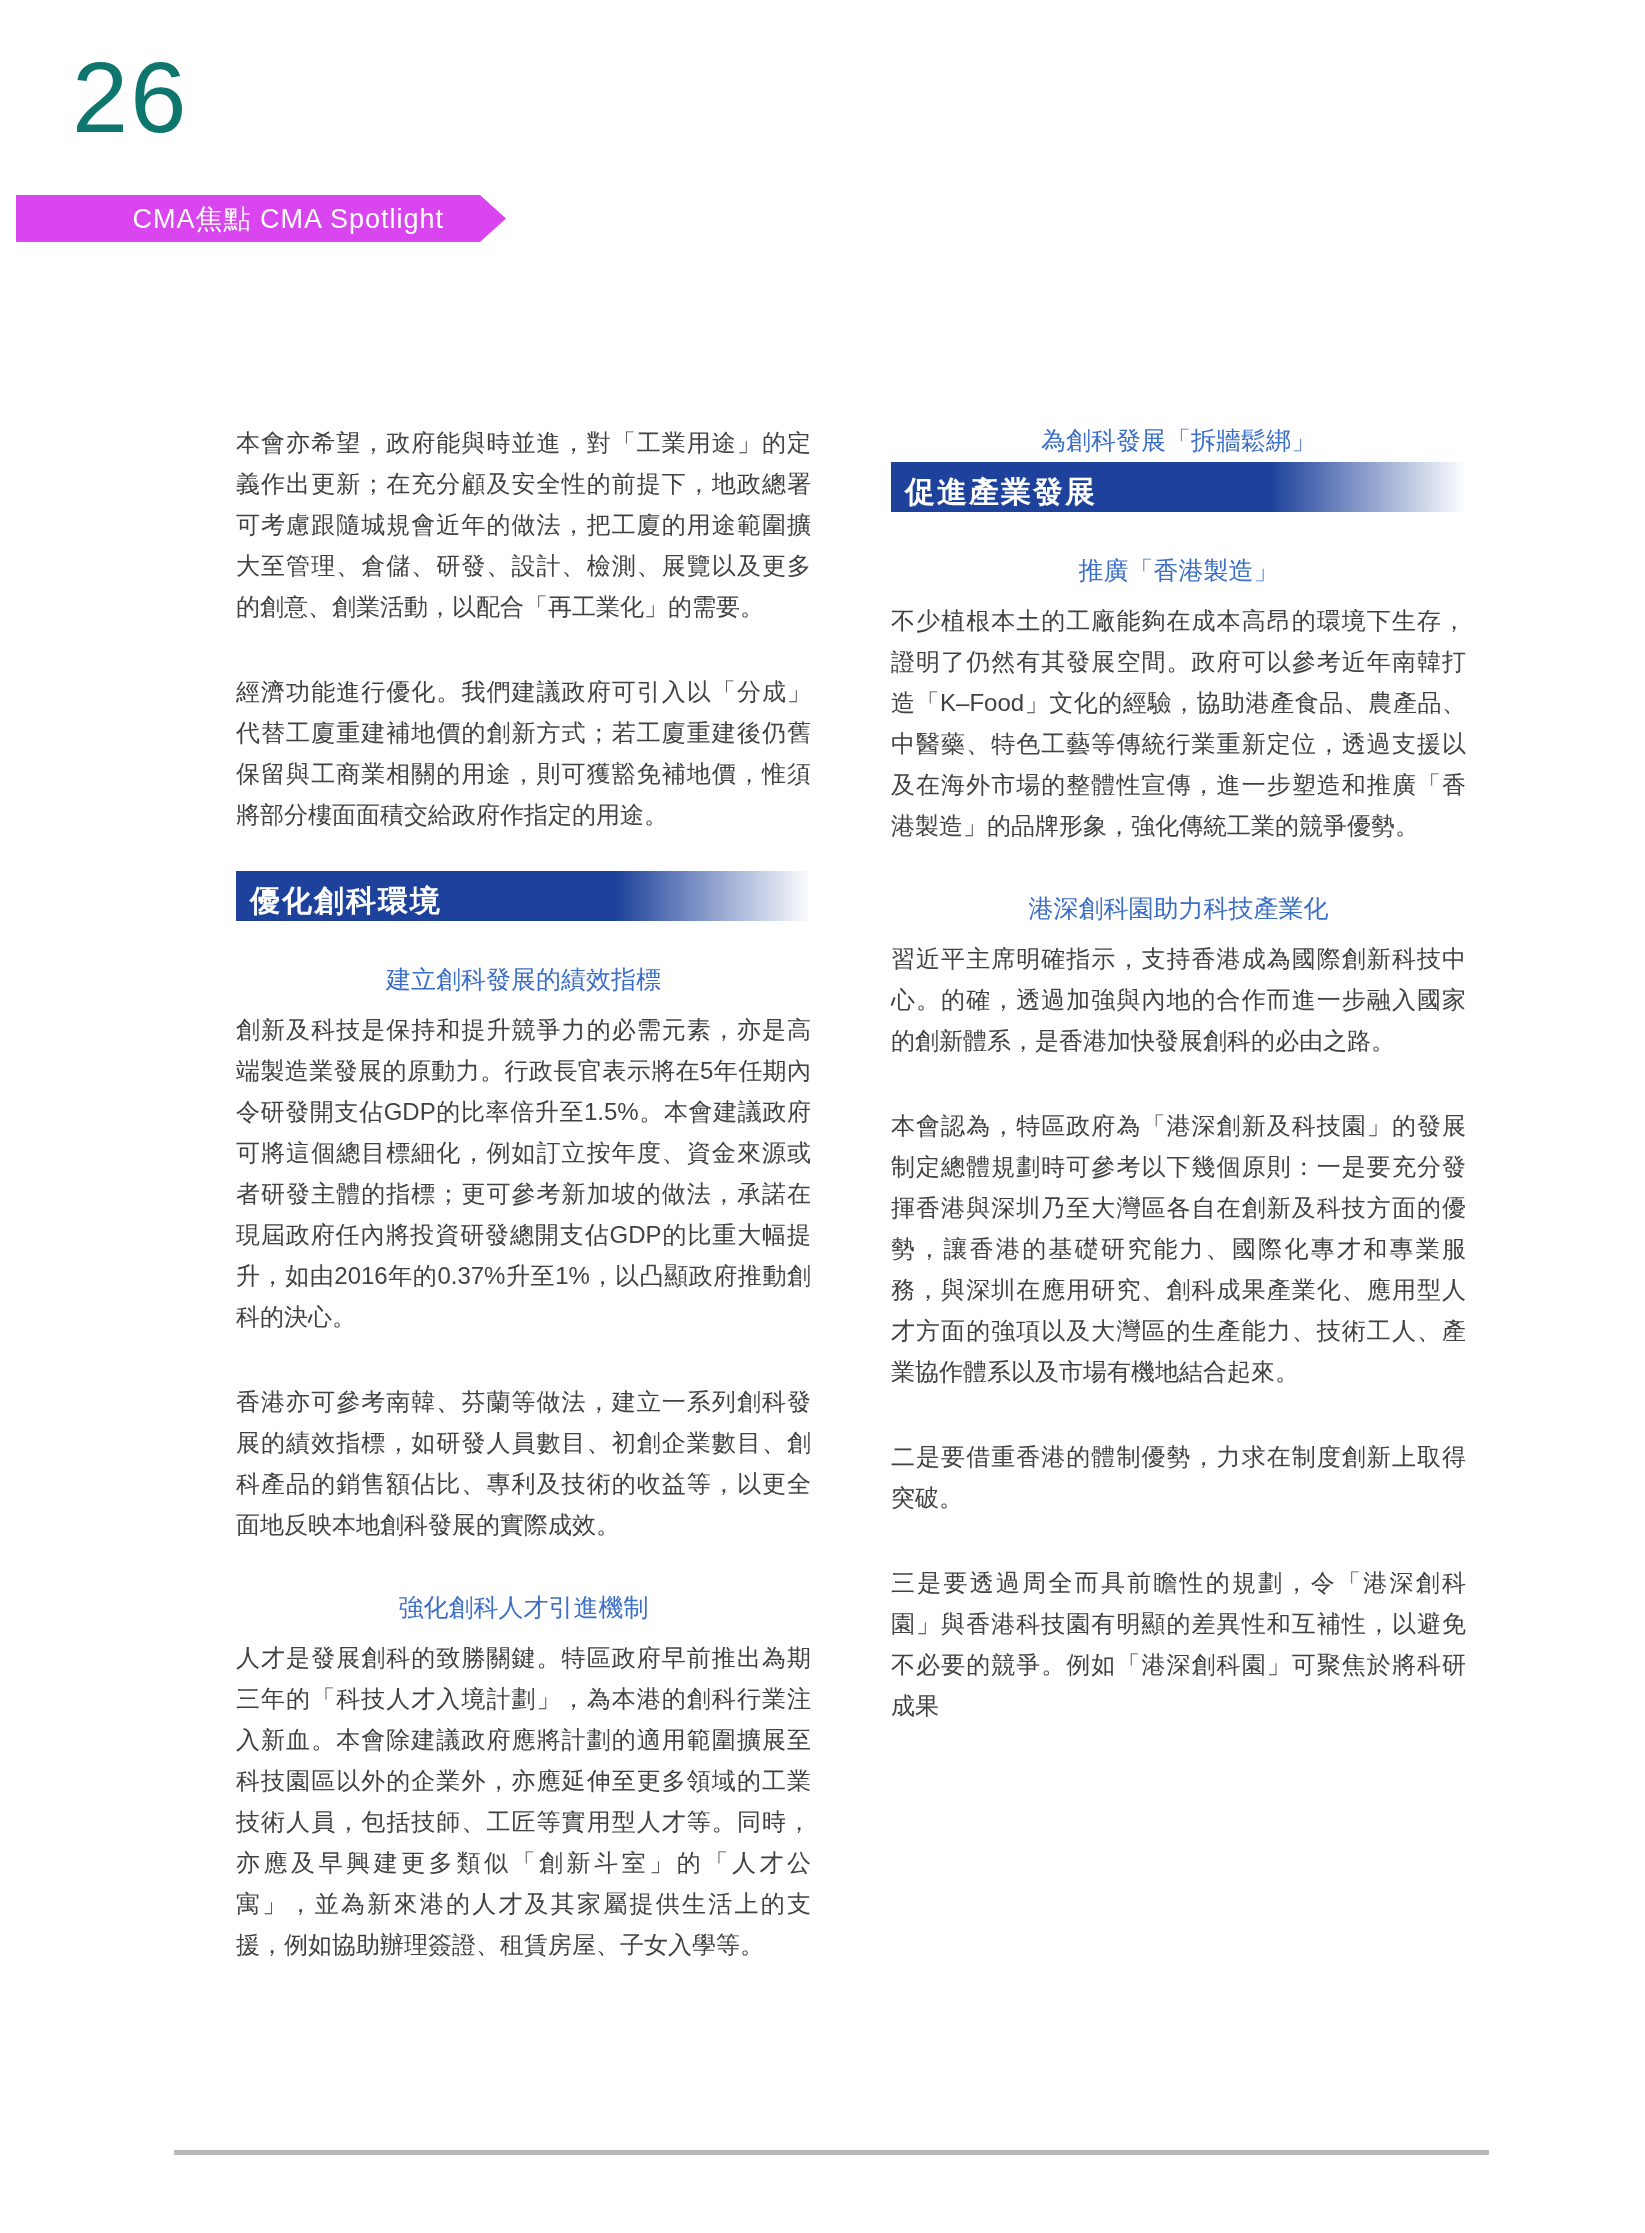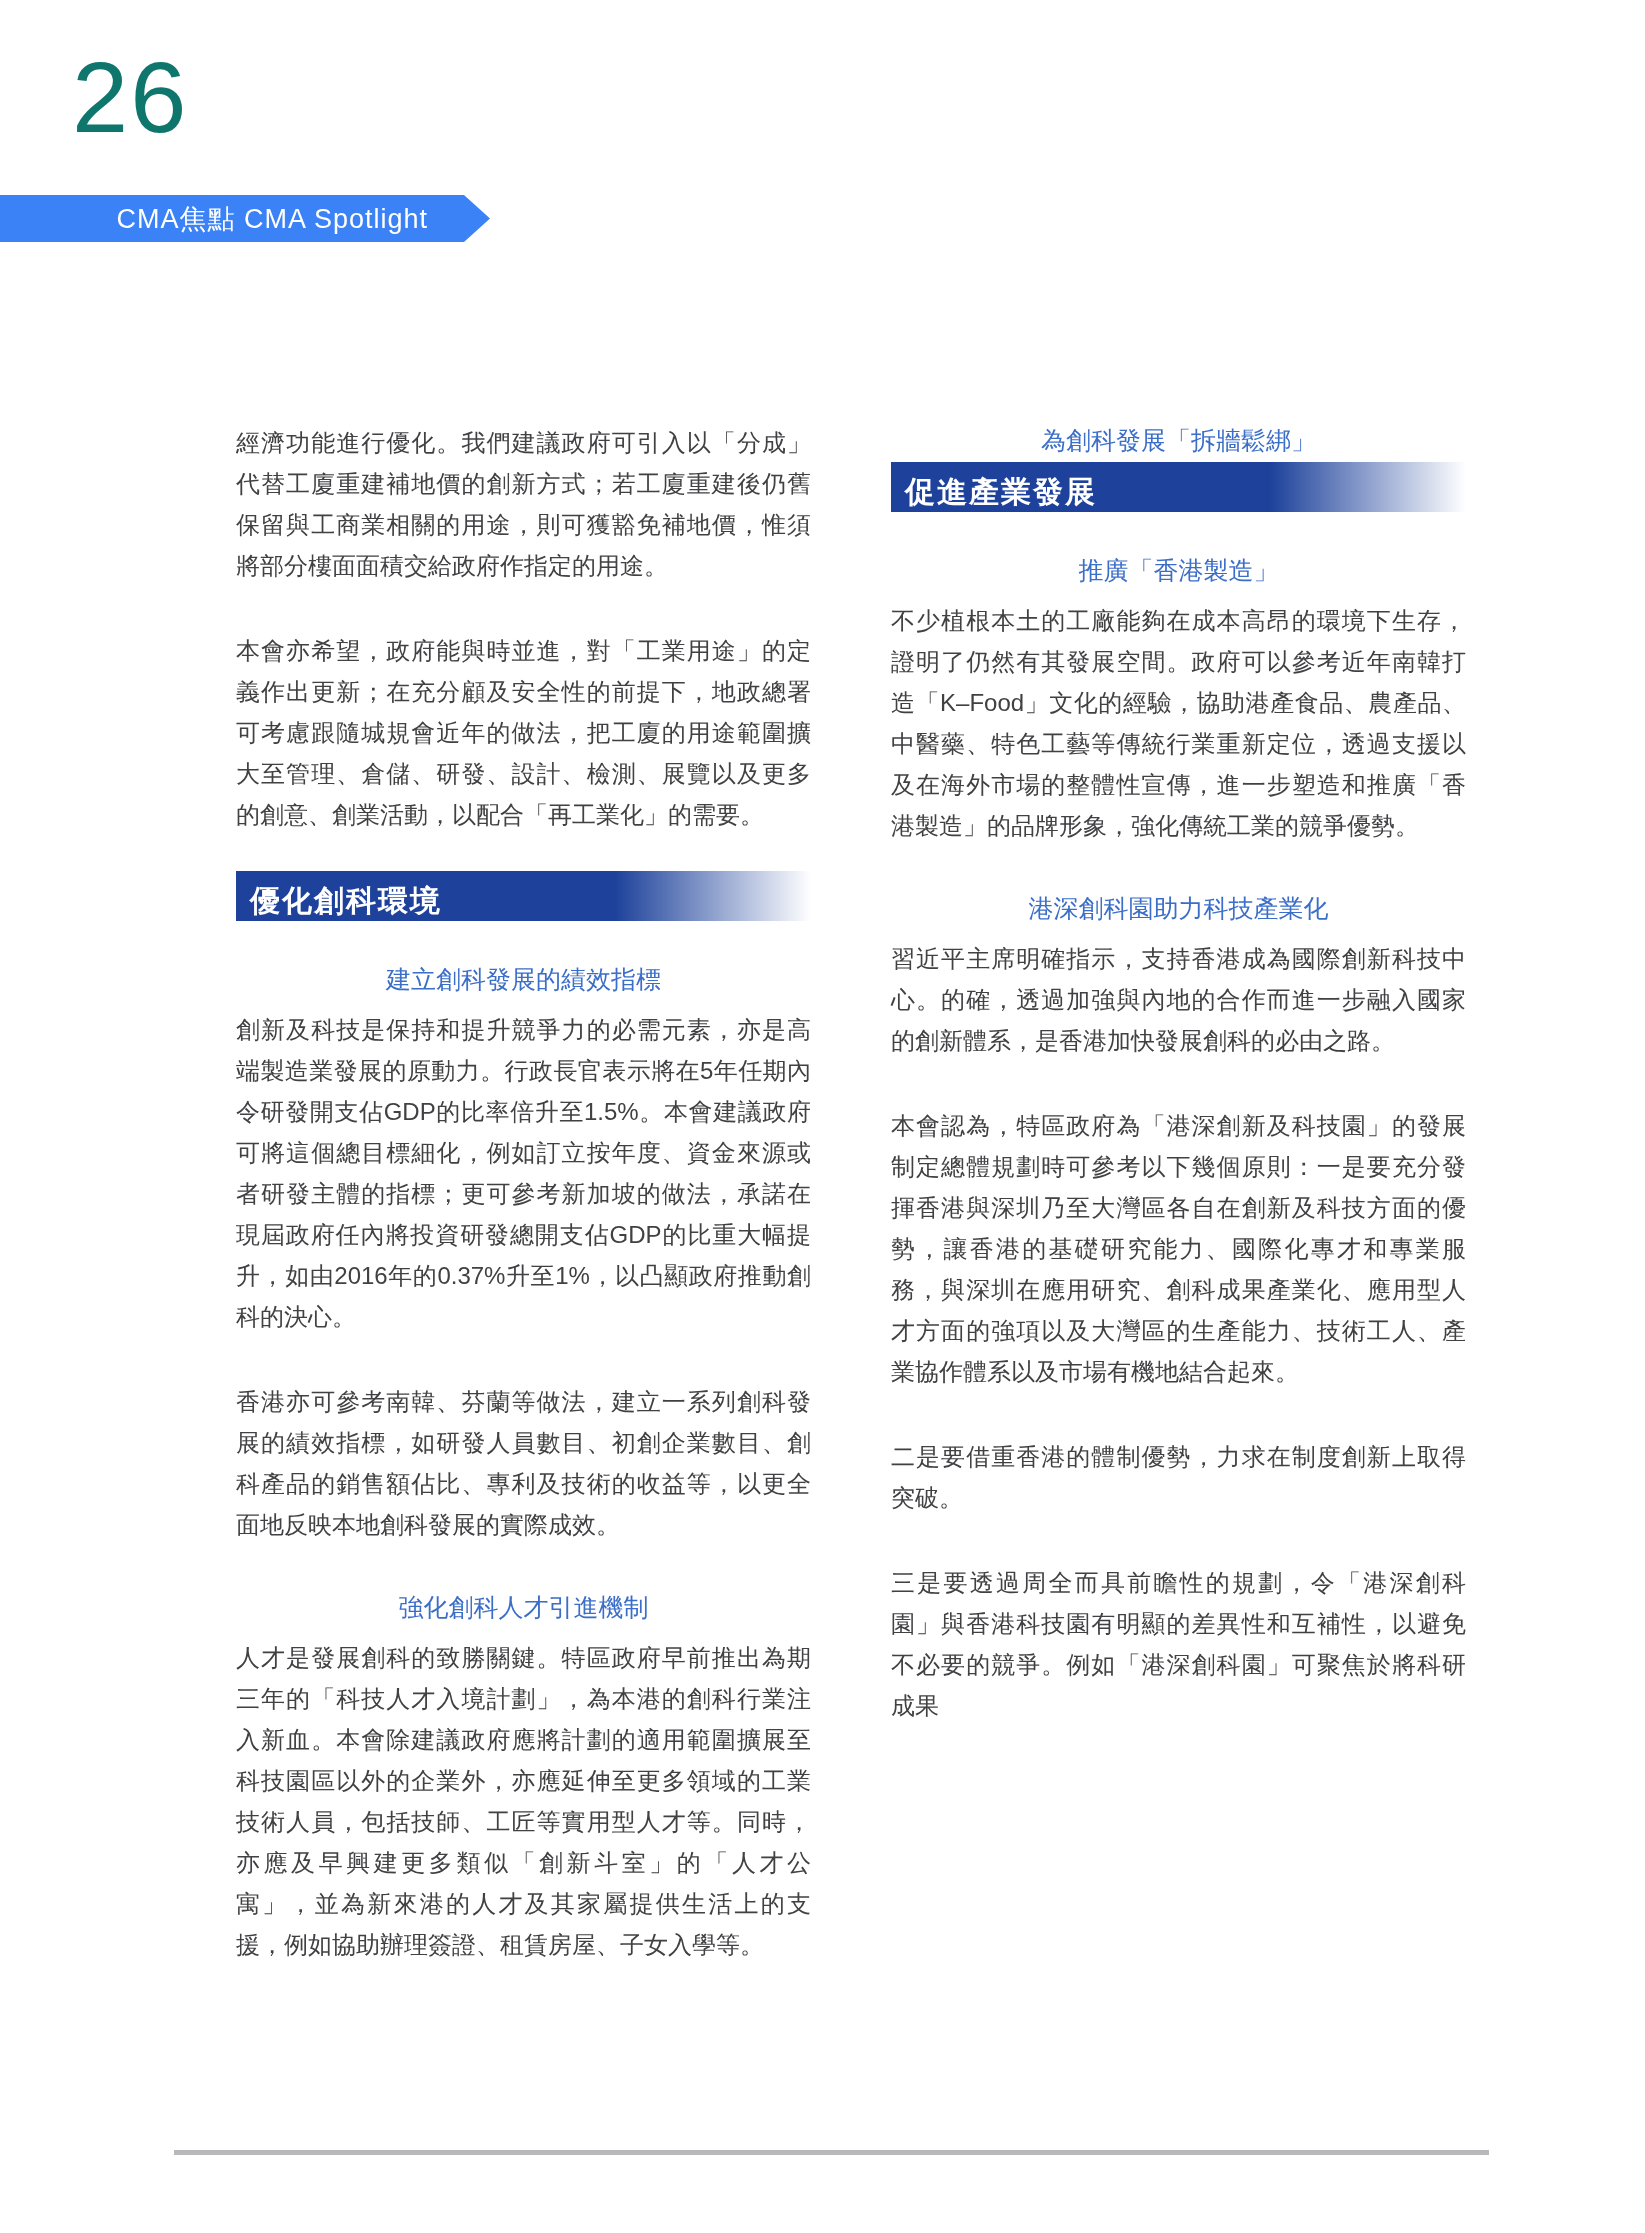--- a/index.html
+++ b/index.html
@@ -16,23 +16,23 @@
     position: absolute;
     left: 72px; top: 40px;
     font-size: 101px;
     font-weight: 200;
     color: #0f766e;
     letter-spacing: 2px;
   }
 
   .header-banner {
     position: absolute;
-    left: 0; top: 195px;
+    left: 16px; top: 195px;
     width: 490px; height: 47px;
-    background: #3b82f6;
+    background: #d946ef;
     clip-path: polygon(0 0, calc(100% - 26px) 0, 100% 50%, calc(100% - 26px) 100%, 0 100%);
     display: flex;
     align-items: center;
     justify-content: flex-end;
     padding-right: 62px;
   }
   .header-banner .header-title {
     color: #ffffff;
     font-size: 27px;
     font-weight: 400;
@@ -94,22 +94,22 @@
 
 <div class="page">
 
   <div class="page-number">26</div>
 
   <div class="header-banner">
     <span class="header-title">CMA焦點 CMA Spotlight</span>
   </div>
 
   <div class="col col-left">
+    <p class="body">本會亦希望，政府能與時並進，對「工業用途」的定義作出更新；在充分顧及安全性的前提下，地政總署可考慮跟隨城規會近年的做法，把工廈的用途範圍擴大至管理、倉儲、研發、設計、檢測、展覽以及更多的創意、創業活動，以配合「再工業化」的需要。</p>
     <p class="body">經濟功能進行優化。我們建議政府可引入以「分成」代替工廈重建補地價的創新方式；若工廈重建後仍舊保留與工商業相關的用途，則可獲豁免補地價，惟須將部分樓面面積交給政府作指定的用途。</p>
-    <p class="body">本會亦希望，政府能與時並進，對「工業用途」的定義作出更新；在充分顧及安全性的前提下，地政總署可考慮跟隨城規會近年的做法，把工廈的用途範圍擴大至管理、倉儲、研發、設計、檢測、展覽以及更多的創意、創業活動，以配合「再工業化」的需要。</p>
     <div class="section-banner">
       <span class="section-banner-label">優化創科環境</span>
     </div>
     <h3 class="sub">建立創科發展的績效指標</h3>
     <p class="body">創新及科技是保持和提升競爭力的必需元素，亦是高端製造業發展的原動力。行政長官表示將在5年任期內令研發開支佔GDP的比率倍升至1.5%。本會建議政府可將這個總目標細化，例如訂立按年度、資金來源或者研發主體的指標；更可參考新加坡的做法，承諾在現屆政府任內將投資研發總開支佔GDP的比重大幅提升，如由2016年的0.37%升至1%，以凸顯政府推動創科的決心。</p>
     <p class="body">香港亦可參考南韓、芬蘭等做法，建立一系列創科發展的績效指標，如研發人員數目、初創企業數目、創科產品的銷售額佔比、專利及技術的收益等，以更全面地反映本地創科發展的實際成效。</p>
     <h3 class="sub">強化創科人才引進機制</h3>
     <p class="body">人才是發展創科的致勝關鍵。特區政府早前推出為期三年的「科技人才入境計劃」，為本港的創科行業注入新血。本會除建議政府應將計劃的適用範圍擴展至科技園區以外的企業外，亦應延伸至更多領域的工業技術人員，包括技師、工匠等實用型人才等。同時，亦應及早興建更多類似「創新斗室」的「人才公寓」，並為新來港的人才及其家屬提供生活上的支援，例如協助辦理簽證、租賃房屋、子女入學等。</p>
   </div>
 

